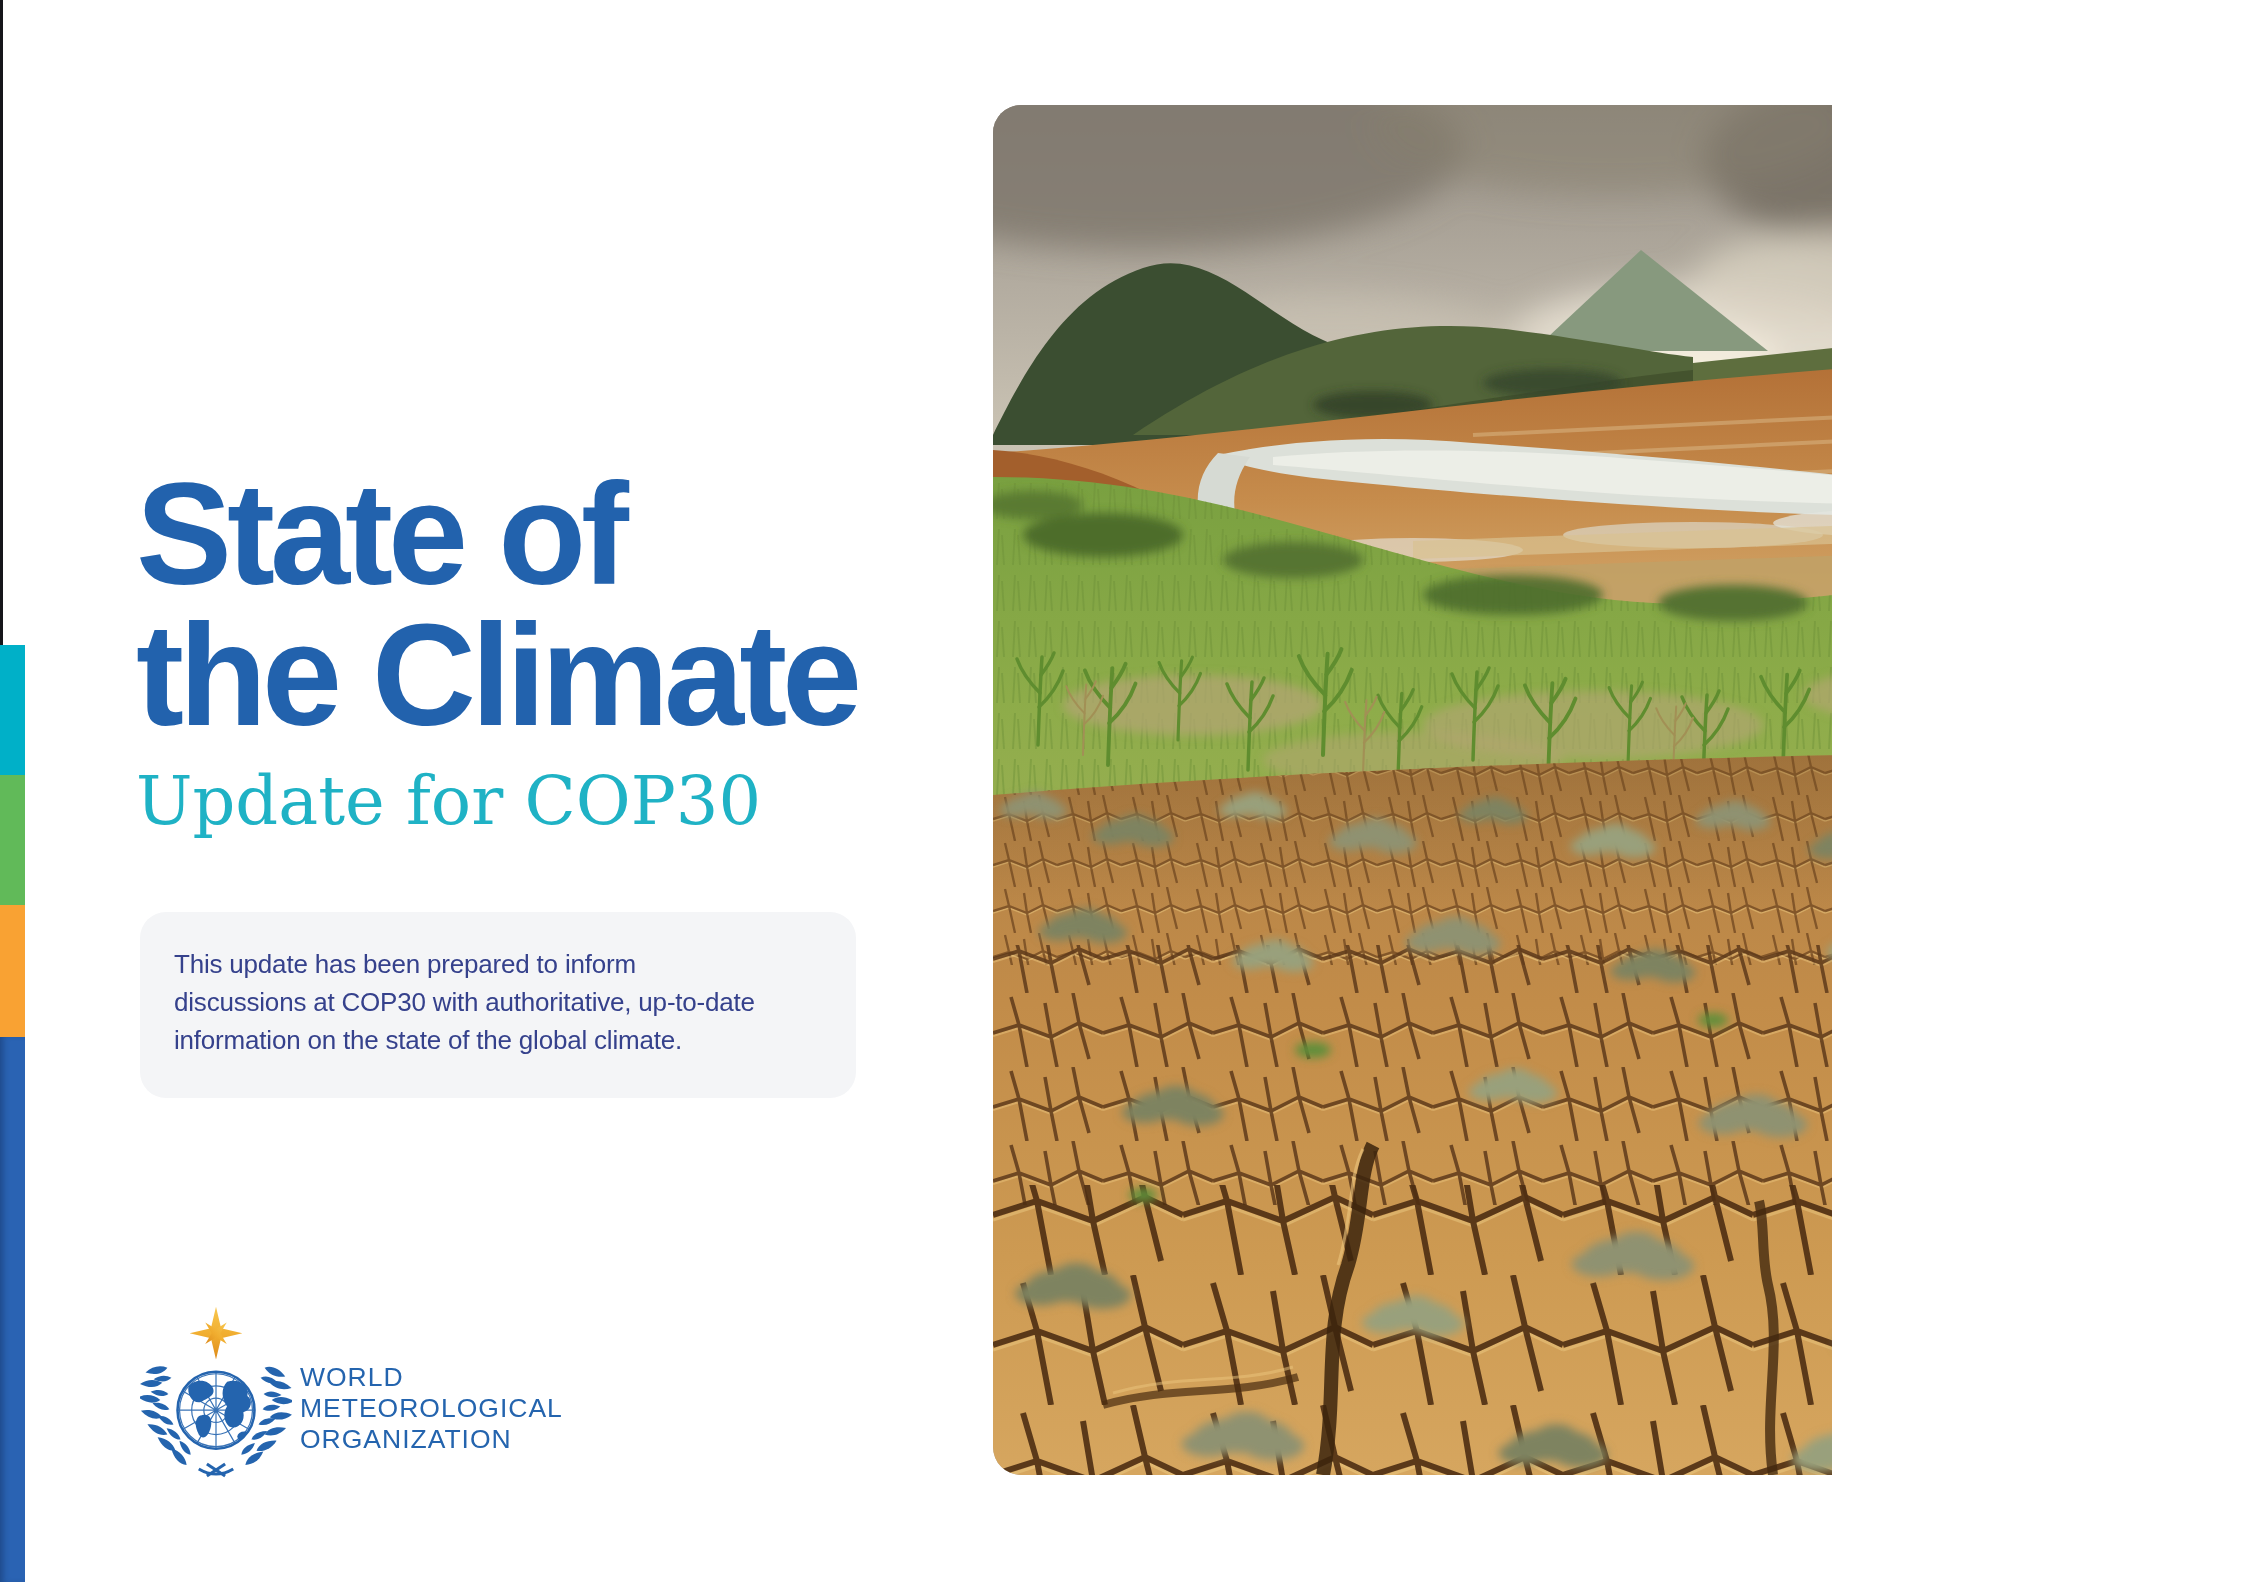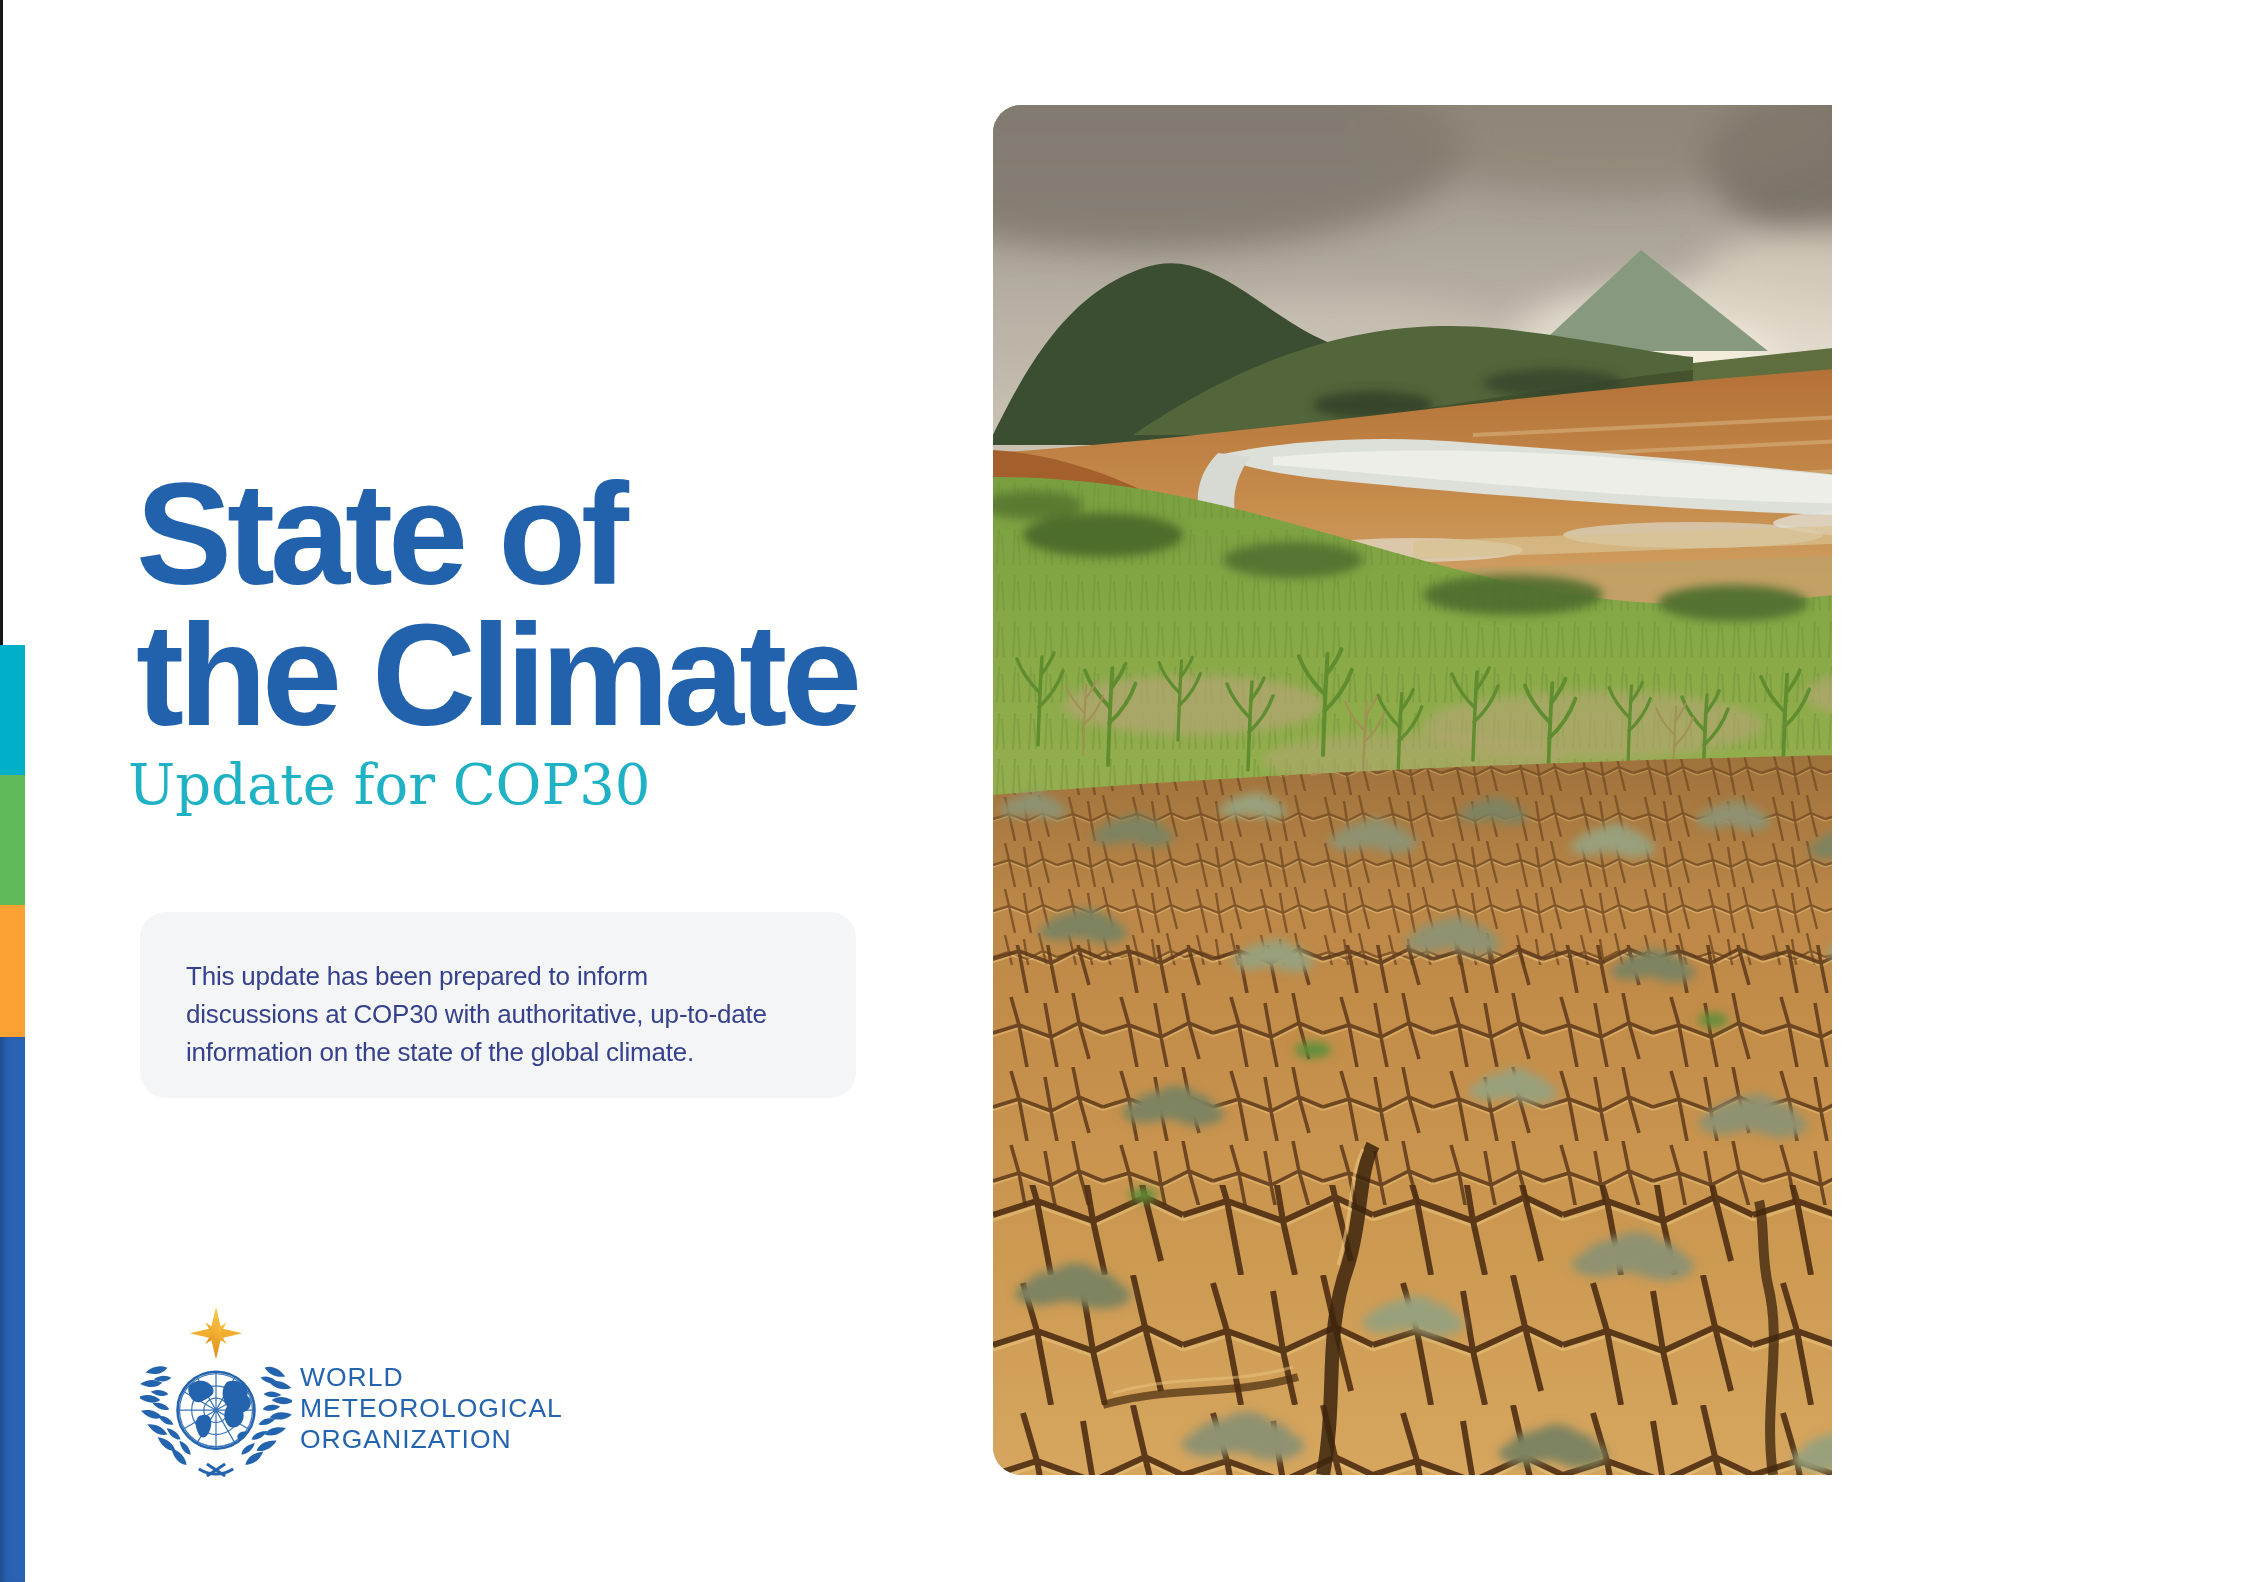--- a/index.html
+++ b/index.html
@@ -14,32 +14,32 @@
   .accent-bar .seg2{height:130px;background:var(--bar-green);}
   .accent-bar .seg3{height:132px;background:var(--bar-orange);}
   .accent-bar .seg4{flex:1;background:var(--bar-blue);box-shadow:inset 6px 0 6px -3px rgba(10,25,60,.35);}
   
   .title{
     position:absolute;left:136px;top:368px;
     color:var(--title-blue);
     font-size:144px;font-weight:bold;line-height:141px;letter-spacing:-5px;
   }
   .subtitle{
-    position:absolute;left:128px;top:706px;
+    position:absolute;left:136px;top:706px;
     color:var(--subtitle-teal);
     font-family:"DejaVu Serif",serif;
-    font-size:56px;font-weight:normal;letter-spacing:0;
+    font-size:67px;font-weight:normal;letter-spacing:0;
   }
   
   .card{
     position:absolute;left:140px;top:912px;width:716px;height:186px;
     box-sizing:border-box;border-radius:26px;background:var(--card-bg);
     padding:33px 34px;
   }
-  .card p{margin:12px;color:var(--card-text);font-size:26px;line-height:38px;font-weight:500;letter-spacing:-0.2px;white-space:nowrap;}
+  .card p{margin:0;color:var(--card-text);font-size:26px;line-height:38px;font-weight:500;letter-spacing:-0.2px;white-space:nowrap;}
   
   .logo{position:absolute;left:140px;top:1306px;width:460px;height:176px;}
   .logo svg{position:absolute;left:0;top:0;}
   .logo-text{
     position:absolute;left:160px;top:56px;
     color:var(--logo-blue);font-size:26.5px;line-height:31px;letter-spacing:1px;font-weight:normal;
   }
   
   .photo{
     position:absolute;left:993px;top:105px;width:1147px;height:1370px;

